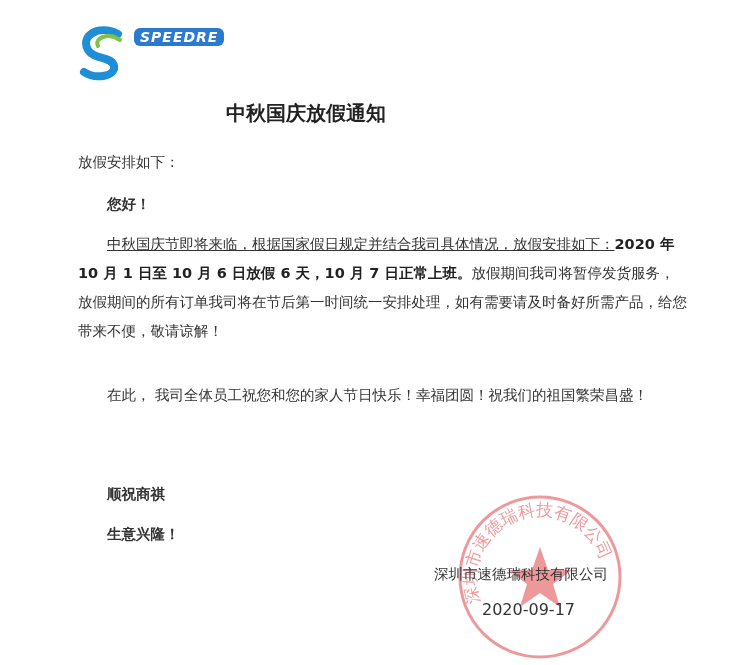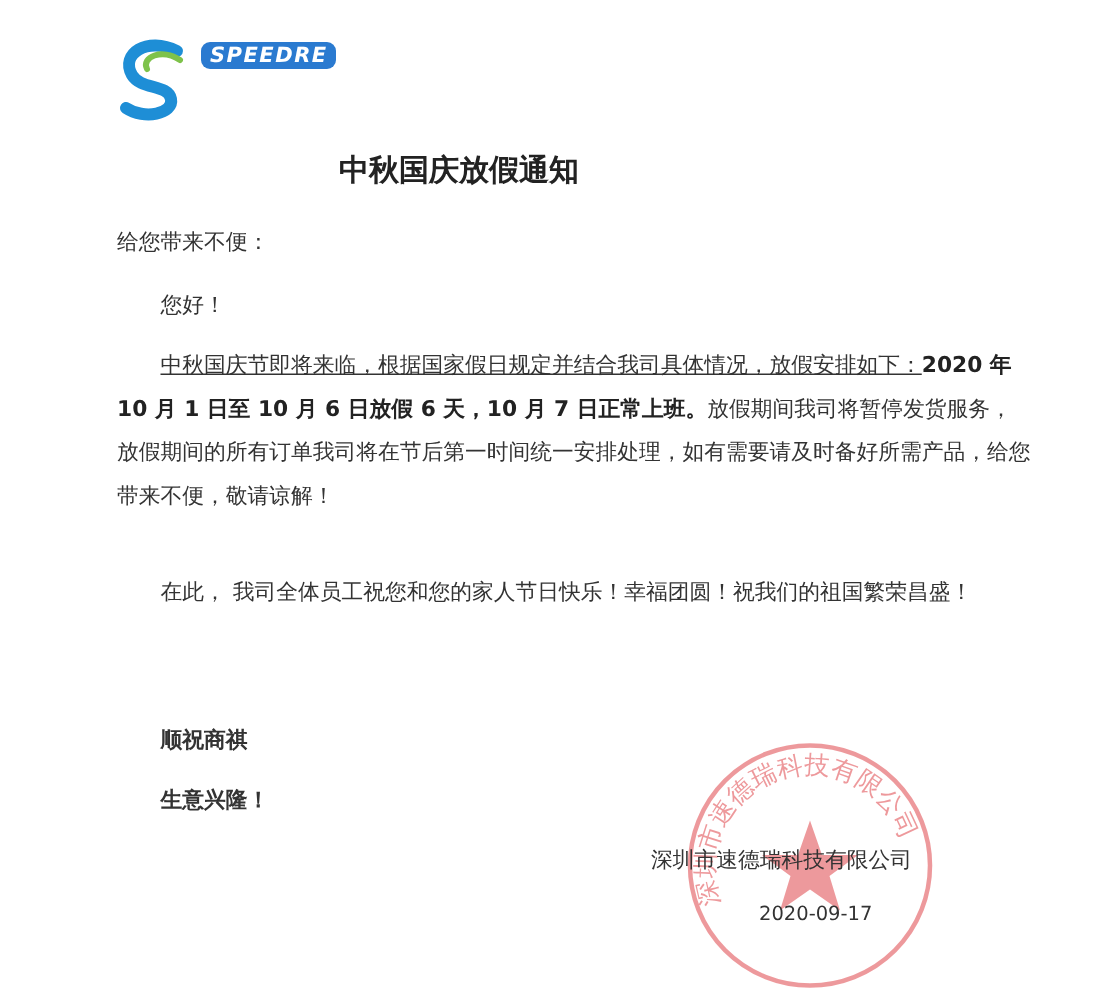--- a/index.html
+++ b/index.html
@@ -8,46 +8,46 @@
   .logo { position:absolute; left:78px; top:22px; width:160px; height:60px; }
   .logo-text { position:absolute; left:50px; top:22px; font-size:26px; font-weight:bold;
                color:#2b2f7a; font-style:italic; letter-spacing:2px; }
   .logo-badge { position:absolute; left:56px; top:6px; background:#2a7ad0; color:#fff;
                 font-size:14px; font-weight:bold; font-style:italic; padding:1px 6px;
                 border-radius:6px; letter-spacing:1px; }
   .title { position:absolute; left:0; width:612px; top:100px; text-align:center;
            font-size:20px; font-weight:bold; color:#222; }
   .p { position:absolute; font-size:14.5px; line-height:29px; color:#333; }
   .salutation { left:78px; top:148px; }
-  .greet { left:107px; top:190px; }
+  .greet { left:107px; top:190px;font-weight:bold; }
   .body1 { left:78px; top:230px; width:610px; }
   .body1 .indent { padding-left:29px;text-decoration:underline; }
   .body1 b { color:#222; }
   .body2 { left:78px; top:381px; width:610px; }
   .body2 .indent { padding-left:29px; }
   .closing1 { left:107px; top:480px; font-weight:bold; }
   .closing2 { left:107px; top:520px; font-weight:bold; }
   .company { left:434px; top:560px; font-size:14.5px; color:#333; }
-  .date { left:506px; top:595px; font-size:13px; color:#333; }
+  .date { left:482px; top:595px; font-size:16px; color:#333; }
   .stamp { position:absolute; left:455px; top:492px; width:170px; height:170px; opacity:0.55; }
 </style>
 </head>
 <body>
 
 <div class="logo">
   <svg width="50" height="60" viewBox="0 0 50 60" style="position:absolute;left:0;top:0;">
     <path d="M40 12 C20 2, 2 14, 10 28 C16 38, 34 34, 36 44 C38 54, 18 58, 6 50" stroke="#1e8ed6" stroke-width="8" fill="none" stroke-linecap="round"></path>
     <path d="M42 18 C30 10, 16 16, 20 24" stroke="#7ec24a" stroke-width="4" fill="none" stroke-linecap="round"></path>
   </svg>
   <span class="logo-badge">SPEEDRE</span>
 </div>
 
 <div class="title">中秋国庆放假通知</div>
 
-<div class="p salutation">给您带来不便：</div>
+<div class="p salutation">放假安排如下：</div>
 <div class="p greet">您好！</div>
 
 <div class="p body1">
   <span class="indent">中秋国庆节即将来临，根据国家假日规定并结合我司具体情况，放假安排如下：</span><b>2020 年 10 月 1 日至 10 月 6 日放假 6 天，10 月 7 日正常上班。</b><span>放假期间我司将暂停发货服务，放假期间的所有订单我司将在节后第一时间统一安排处理，如有需要请及时备好所需产品，给您带来不便，敬请谅解！</span>
 </div>
 
 <div class="p body2">
   <span class="indent">在此， 我司全体员工祝您和您的家人节日快乐！幸福团圆！祝我们的祖国繁荣昌盛！</span>
 </div>
 

